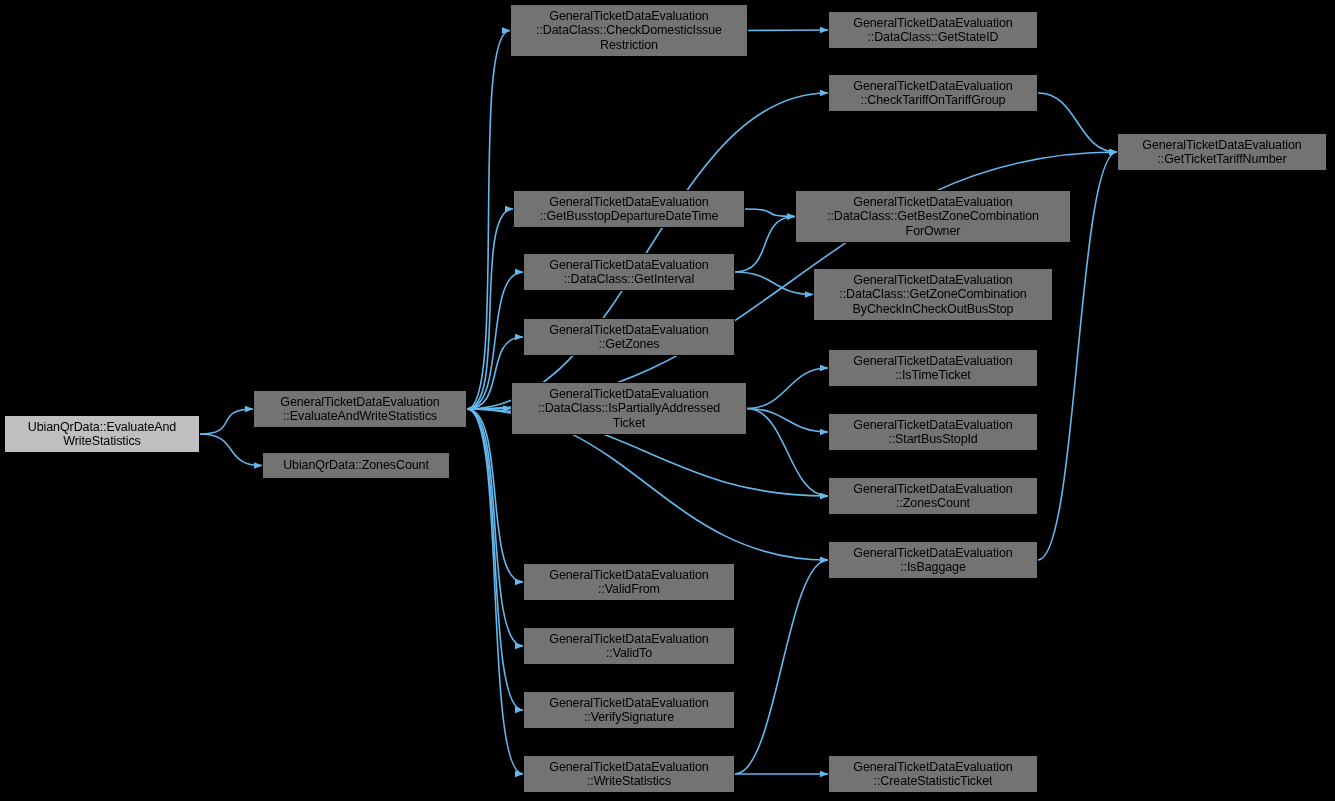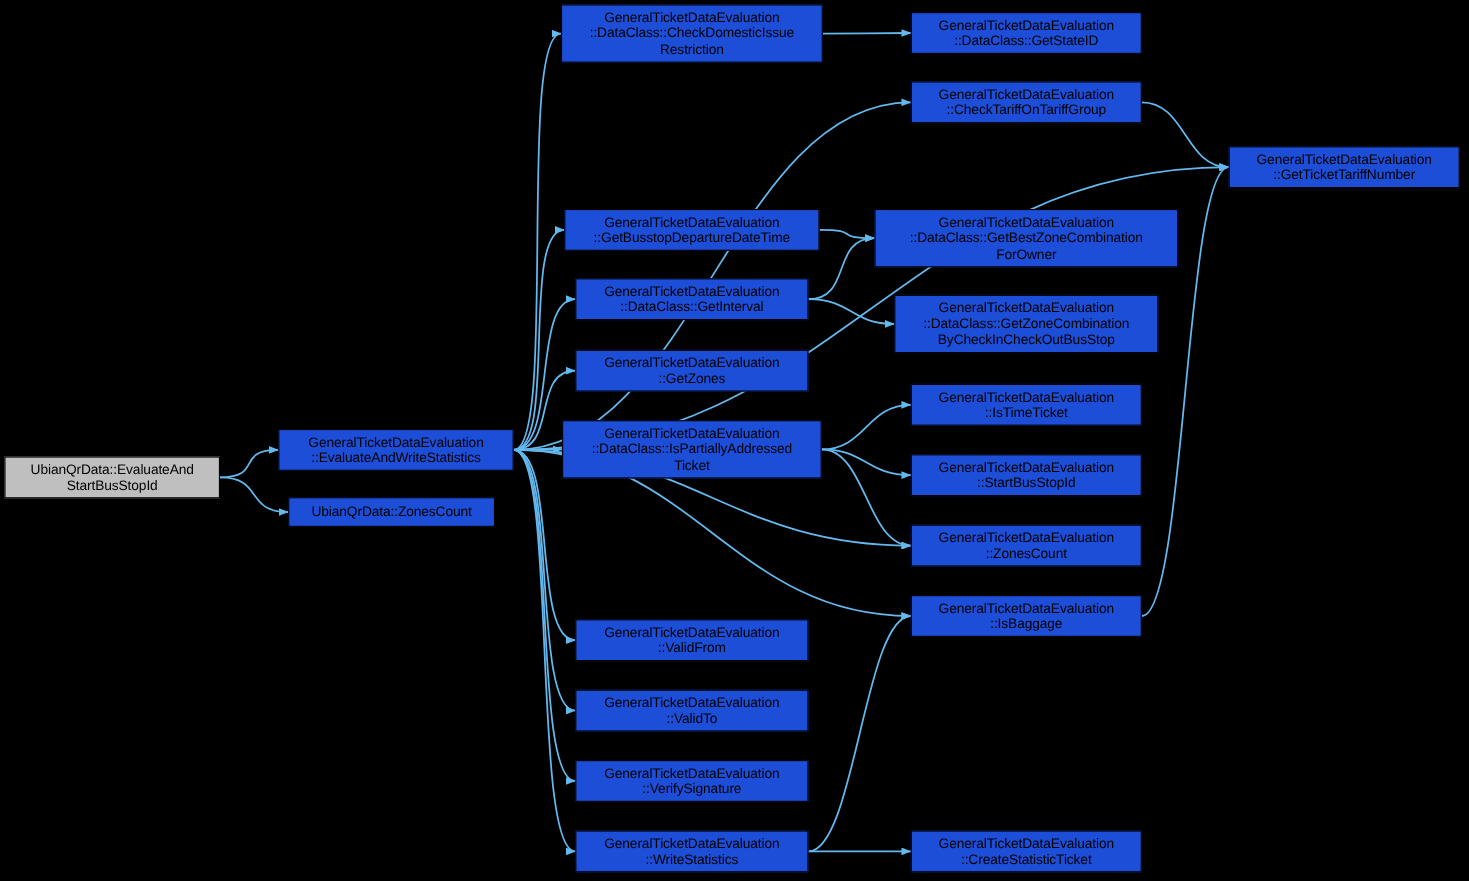--- a/index.html
+++ b/index.html
@@ -20,21 +20,21 @@
     left: 0;
     top: 0;
     width: 1335px;
     height: 801px;
     pointer-events: none;
   }
   .node {
     position: absolute;
     box-sizing: border-box;
     border: 1px solid #000000;
-    background: #1d4ed8;
+    background: #737373;
     color: #000000;
     display: flex;
     align-items: center;
     justify-content: center;
     text-align: center;
     font-size: 12.5px;
     line-height: 14.5px;
     letter-spacing: -0.1px;
     white-space: pre-line;
     overflow: hidden;
@@ -77,21 +77,21 @@
         <path d="M747,408.5 C787,408.5 788,368 828,368" marker-end="url(#arrow)"></path>
         <path d="M747,408.5 C787,408.5 788,432 828,432" marker-end="url(#arrow)"></path>
         <path d="M747,408.5 C787,408.5 788,496 828,496" marker-end="url(#arrow)"></path>
         <path d="M1038,560 C1078,560 1077,152 1117,152" marker-end="url(#arrow)"></path>
         <path d="M735,774 C776.85,774 786.15,560 828,560" marker-end="url(#arrow)"></path>
         <path d="M735,774 C776.85,774 786.15,774 828,774" marker-end="url(#arrow)"></path>
       </g>
   </svg>
   <div id="node-layer">
       <div class="node root" style="left: 4px; top: 415px; width: 196px; height: 38px;">UbianQrData::EvaluateAnd
-StartBusStopId</div>
+WriteStatistics</div>
       <div class="node" style="left: 253px; top: 390px; width: 214px; height: 38px;">GeneralTicketDataEvaluation
 ::EvaluateAndWriteStatistics</div>
       <div class="node" style="left: 262px; top: 452px; width: 188px; height: 27px;">UbianQrData::ZonesCount</div>
       <div class="node" style="left: 510px; top: 4px; width: 238px; height: 53px;">GeneralTicketDataEvaluation
 ::DataClass::CheckDomesticIssue
 Restriction</div>
       <div class="node" style="left: 828px; top: 11px; width: 210px; height: 38px;">GeneralTicketDataEvaluation
 ::DataClass::GetStateID</div>
       <div class="node" style="left: 828px; top: 74px; width: 210px; height: 38px;">GeneralTicketDataEvaluation
 ::CheckTariffOnTariffGroup</div>

